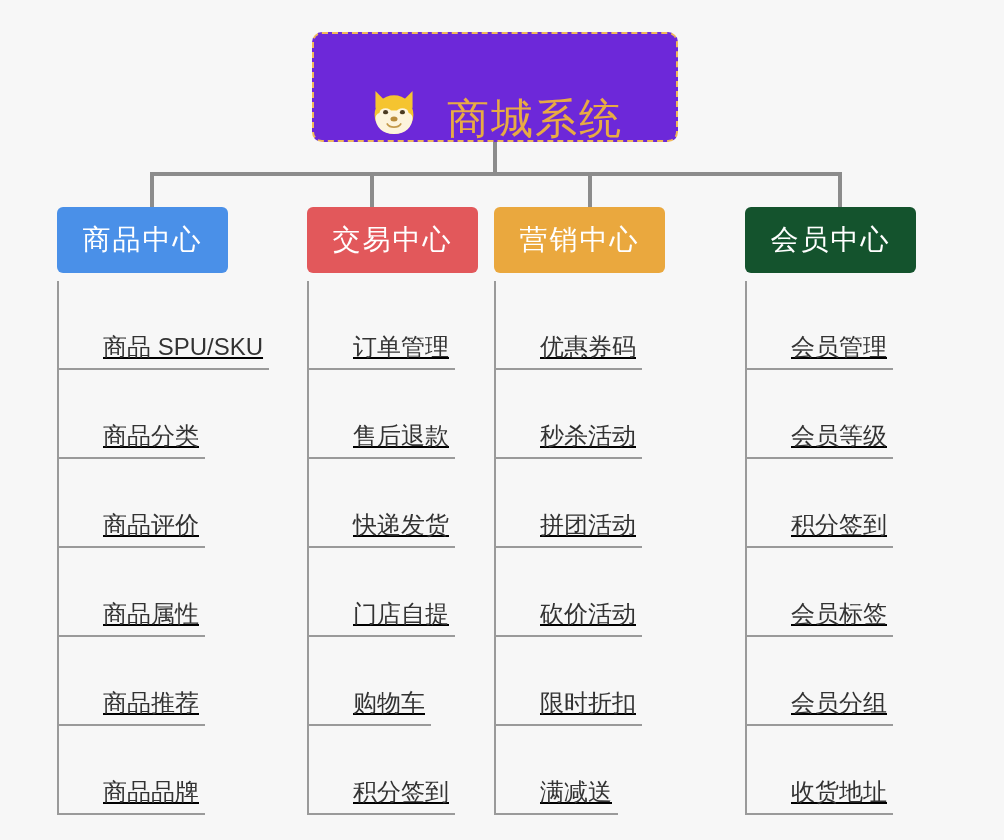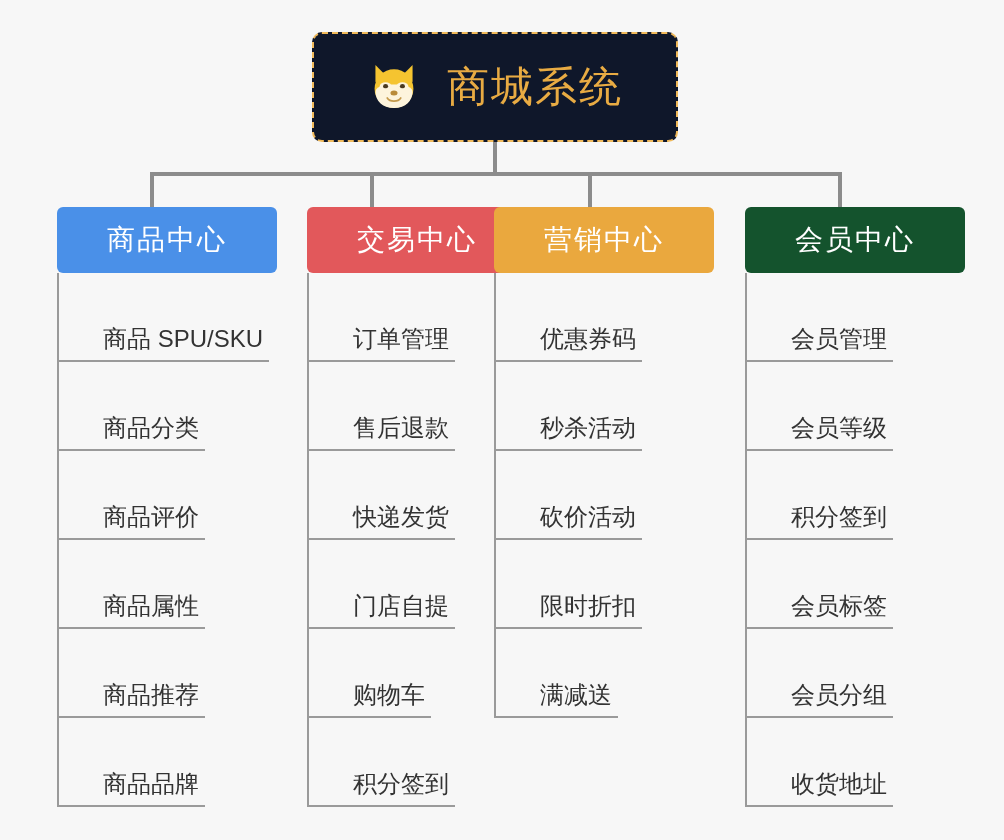--- a/index.html
+++ b/index.html
@@ -20,25 +20,25 @@
   }
 
   
   .root-node {
     position: absolute;
     left: 312px;
     top: 32px;
     width: 366px;
     height: 110px;
     box-sizing: border-box;
-    background: #0f172a;
+    background: #6d28d9;
     border: 2px dashed #f0b95a;
     border-radius: 10px;
     display: flex;
-    align-items: center;
+    align-items: flex-end;
     justify-content: center;
     gap: 26px;
   }
   .root-icon {
     width: 54px;
     height: 54px;
     flex: 0 0 54px;
     position: relative;
   }
   .root-title {
@@ -80,44 +80,45 @@
   .column {
     position: absolute;
     top: 207px;
   }
   .col-0 { left: 57px;  }
   .col-1 { left: 307px; }
   .col-2 { left: 494px; }
   .col-3 { left: 745px; }
 
   .cat-box {
-    width: 220px;
+    width: 171px;
     height: 66px;
     box-sizing: border-box;
     border-radius: 6px;
     display: flex;
     align-items: center;
     justify-content: center;
     color: #ffffff;
     font-size: 28px;
     letter-spacing: 2px;
     white-space: nowrap;
   }
   .cat-box.c-blue   { background: #4a90e8; }
   .cat-box.c-red    { background: #e2585b; border-radius: 6px; }
   .cat-box.c-orange { background: #eaa83e; }
   .cat-box.c-green  { background: #14532d; }
 
   
   .leaf-list {
     position: relative;
-    margin-top: 0;
+    margin-top: 8px;
     padding-left: 0;
     border-left: 2px solid #9a9a9a;
     width: 220px;
+    text-decoration: underline;
   }
   .leaf-item {
     position: relative;
     height: 89px;
     box-sizing: border-box;
     display: flex;
     align-items: flex-end;
   }
   .leaf-label {
     display: inline-block;
@@ -220,20 +221,23 @@
       <span>营销中心</span>
     </div>
     <div class="leaf-list">
       <div class="leaf-item">
           <span class="leaf-label">优惠券码</span>
         </div>
       <div class="leaf-item">
           <span class="leaf-label">秒杀活动</span>
         </div>
       <div class="leaf-item">
+          <span class="leaf-label">拼团活动</span>
+        </div>
+      <div class="leaf-item">
           <span class="leaf-label">砍价活动</span>
         </div>
       <div class="leaf-item">
           <span class="leaf-label">限时折扣</span>
         </div>
       <div class="leaf-item">
           <span class="leaf-label">满减送</span>
         </div>
     </div>
   </div>

